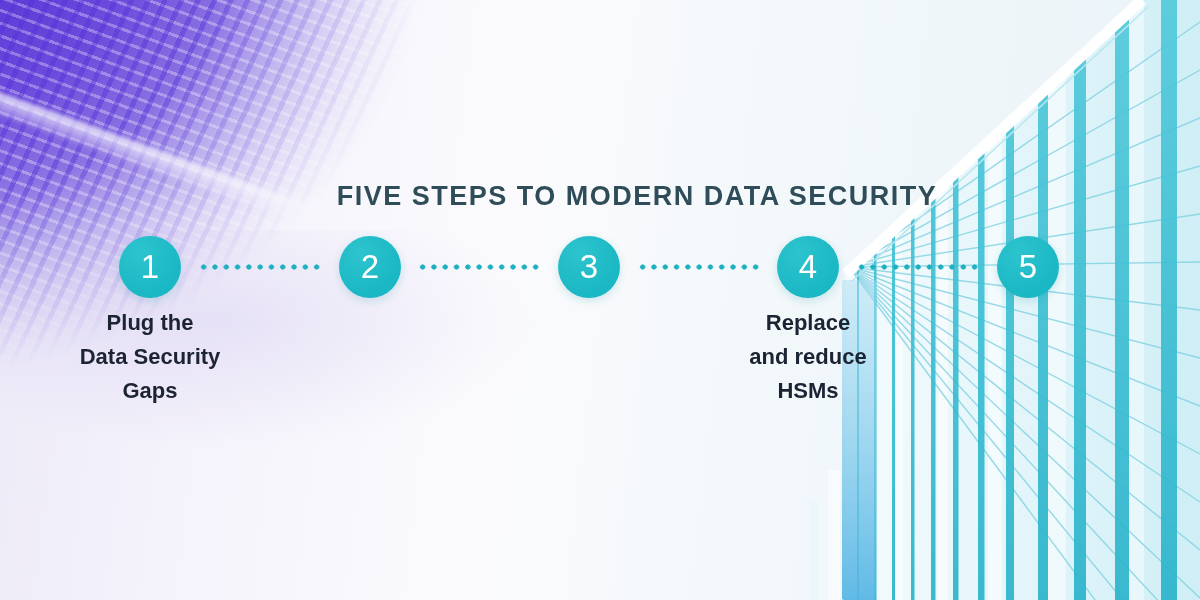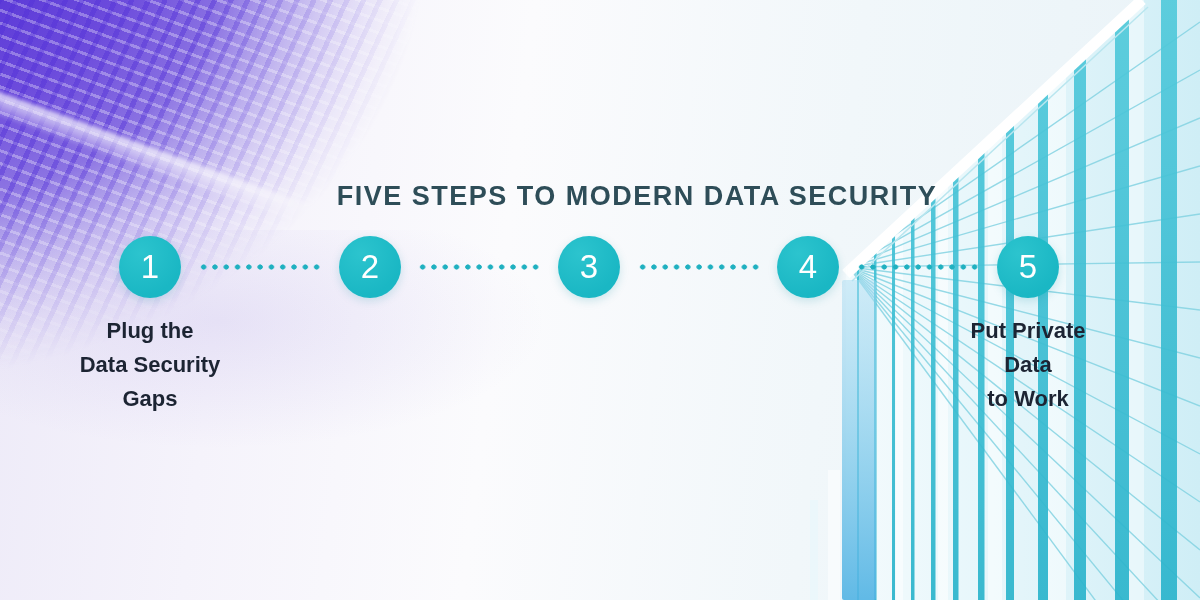--- a/index.html
+++ b/index.html
@@ -47,21 +47,21 @@
   }
   
   .step{position:absolute;top:236px;width:220px;margin-left:-110px;text-align:center;z-index:6;}
   .badge{
     display:inline-block;width:62px;height:62px;border-radius:50%;
     background:radial-gradient(circle at 35% 28%, #2cc4ce 0%, var(--accent-teal,#1ab7c4) 70%);
     box-shadow:0 3px 10px rgba(0,140,155,.18);
     color:#fff;font-size:33px;font-weight:400;line-height:62px;text-align:center;
   }
   .step-label{
-    margin-top:16px;font-size:22px;line-height:34px;font-weight:700;
+    margin-top:8px;font-size:22px;line-height:34px;font-weight:700;
     color:var(--label-text,#1c2433);white-space:pre-line;
   }
   
   .connector{
     position:absolute;top:264px;height:6px;width:124px;margin-left:-62px;z-index:6;
     background-image:radial-gradient(circle at center, var(--dot-teal,#1fb0c0) 2.3px, rgba(0,0,0,0) 2.9px);
     background-size:11.3px 6px;background-repeat:repeat-x;background-position:left center;
   }
 </style>
 </head>
@@ -165,21 +165,21 @@
 Gaps</div>
   </div>
   <div class="step" style="left:370px">
     <div class="badge"><span>2</span></div>
   </div>
   <div class="step" style="left:589px">
     <div class="badge"><span>3</span></div>
   </div>
   <div class="step" style="left:808px">
     <div class="badge"><span>4</span></div>
+    <div class="step-label">Replace
+and reduce
+HSMs</div>
   </div>
   <div class="step" style="left:1028px">
     <div class="badge"><span>5</span></div>
-    <div class="step-label">Put Private
-Data
-to Work</div>
   </div>
 
 </div>
 
 </body></html>

